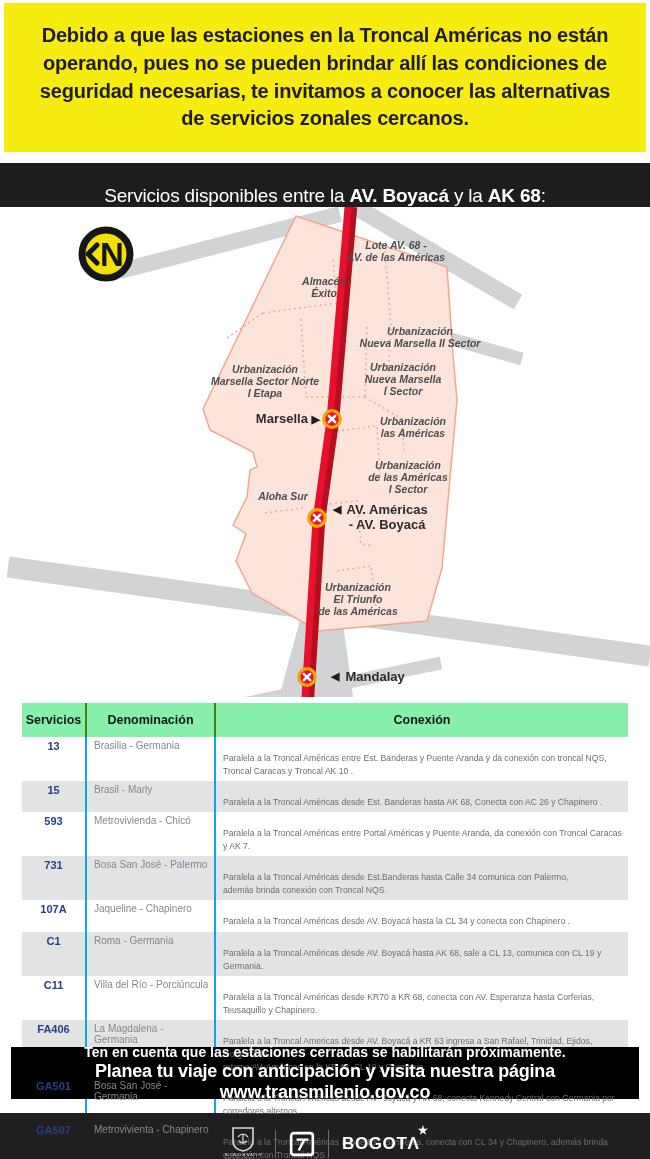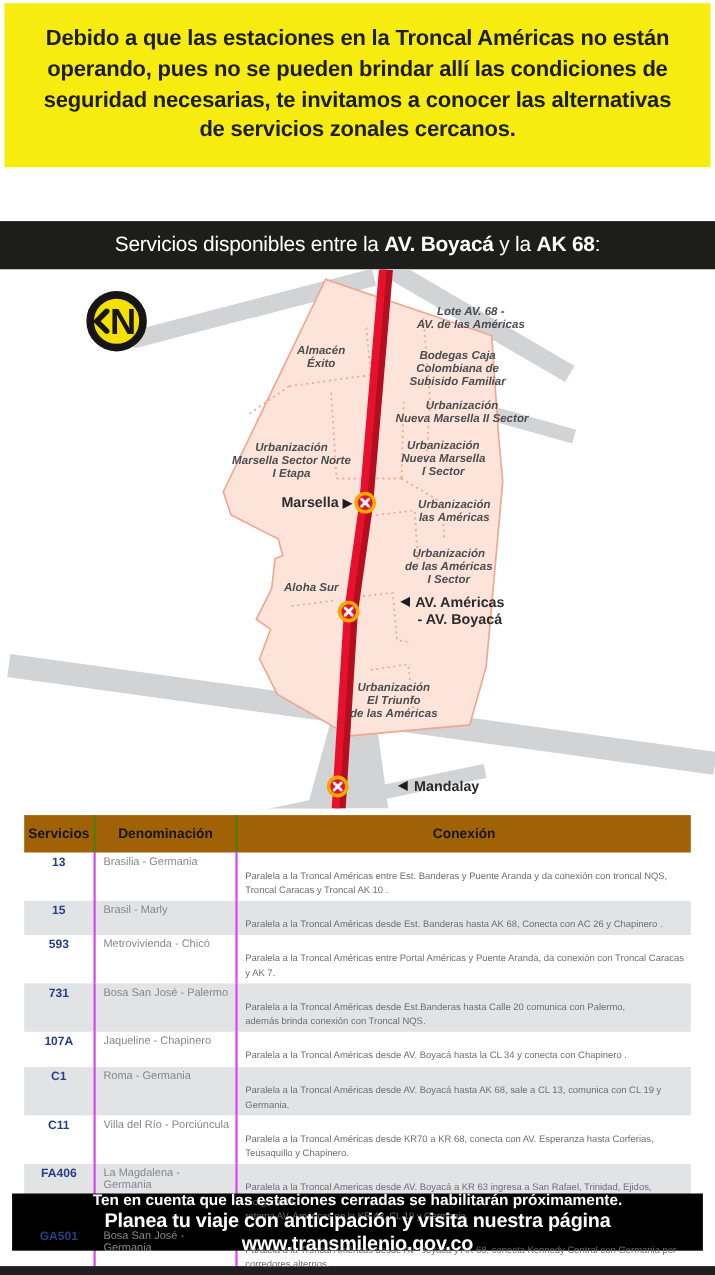--- a/index.html
+++ b/index.html
@@ -7,41 +7,41 @@
 
   
   .banner-wrap { padding:3px 4px 0 4px; }
   .banner { background:#f6ec0f; height:149px; display:flex; align-items:center; justify-content:center; }
   .banner-text { font-size:20px; line-height:1.38; color:#1d1d1b; text-align:center; padding:0 26px; letter-spacing:-0.2px; font-weight:600; }
   .banner-text b { font-weight:800; }
 
   .gap1 { height:11px; }
 
   
-  .services-bar { height:44px; background:#1d1d1b; color:#ffffff; display:flex; align-items:center; justify-content:center; font-size:19px; letter-spacing:-0.2px;margin-top:38px; }
+  .services-bar { height:44px; background:#1d1d1b; color:#ffffff; display:flex; align-items:flex-end; justify-content:center; font-size:19px; letter-spacing:-0.2px; }
   .services-bar b { font-weight:800; }
 
   
   .map { position:relative; height:490px; background:#ffffff; }
   .map svg { position:absolute; left:0; top:0; }
   .area-label { position:absolute; transform:translate(-50%,-50%); font-style:italic; font-weight:bold; font-size:10.5px; line-height:1.14; color:#4d4d4f; white-space:pre-line; text-align:center; }
-  .station-label { position:absolute; font-weight:bold; font-size:13px; line-height:15px; color:#2b2b2d;margin-left:31px; }
+  .station-label { position:absolute; font-weight:bold; font-size:13px; line-height:15px; color:#2b2b2d; }
   .tri { font-size:11px; line-height:15px; color:#1d1d1b; }
   #st-marsella { right:330px; top:204px; text-align:right; white-space:nowrap; }
   #st-avamericas { left:333px; top:295px; display:flex; gap:5px; align-items:flex-start; }
   #st-avamericas .st-text { white-space:pre-line; text-align:center; }
   #st-mandalay { left:331px; top:462px; display:flex; gap:6px; white-space:nowrap; }
 
   
   .table-wrap { padding:6px 0 0 22px; height:328px; box-sizing:border-box; }
   table { border-collapse:collapse; width:606px; table-layout:fixed; }
   col.c1 { width:64px; } col.c2 { width:129px; } col.c3 { width:413px; }
-  th { background:#a16207; color:#161616; font-size:12.5px; font-weight:800; height:32px; }
+  th { background:#86efac; color:#161616; font-size:12.5px; font-weight:800; height:32px; }
   th.sep { border-left:2px solid #4d7c0f; }
-  td.sep { border-left:2px solid #d946ef; }
+  td.sep { border-left:2px solid #0ea5e9; }
   tbody tr:nth-child(even) { background:#e2e3e5; }
   td.service { text-align:center; font-weight:bold; color:#273f85; font-size:11px; padding:3px 2px 2px; vertical-align:top; }
   td.denom { font-size:10px; color:#85878a; padding:3px 4px 2px 7px; vertical-align:top; }
   td.conn { font-size:8.6px; color:#6d6e71; padding:15px 4px 3px 7px; line-height:1.52; white-space:pre-line; vertical-align:top; }
 
   
   .notice { margin:22px 11px 0 11px; height:52px; background:#000000; color:#ffffff; display:flex; flex-direction:column; align-items:center; justify-content:center; text-align:center; gap:1px; }
   .notice-l1 { font-size:14px; font-weight:bold; }
   .notice-l2 { font-size:18px; font-weight:bold; letter-spacing:-0.2px; }
 
@@ -117,27 +117,24 @@
       </g>
     </g>
 
     <g>
       <circle cx="106" cy="47" r="24" fill="#f5e003" stroke="#161616" stroke-width="7"></circle>
       <path d="M97,38 L88,47 L97,56" stroke="#161616" stroke-width="5" fill="none" stroke-linecap="round" stroke-linejoin="round"></path>
       <text x="112" y="59" text-anchor="middle" font-family="Liberation Sans, sans-serif" font-size="33" font-weight="bold" fill="#161616">N</text>
     </g>
   </svg>
 
-  <div class="area-label" style="left:428px; top:45px;">Lote AV. 68 -
+  <div class="area-label" style="left:396px; top:45px;">Lote AV. 68 -
 AV. de las Américas</div>
-  <div class="area-label" style="left:292px; top:81px;">Almacén
+  <div class="area-label" style="left:324px; top:81px;">Almacén
 Éxito</div>
-  <div class="area-label" style="left:416px; top:91px;">Bodegas Caja
-Colombiana de
-Subisido Familiar</div>
   <div class="area-label" style="left:420px; top:131px;">Urbanización
 Nueva Marsella  II Sector</div>
   <div class="area-label" style="left:403px; top:173px;">Urbanización
 Nueva Marsella
 I Sector</div>
   <div class="area-label" style="left:265px; top:175px;">Urbanización
 Marsella Sector Norte
 I Etapa</div>
   <div class="area-label" style="left:413px; top:221px;">Urbanización
 las Américas</div>
@@ -191,21 +188,21 @@
           <td class="conn sep">Paralela a la Troncal Américas desde Est. Banderas hasta AK 68, Conecta con AC 26 y Chapinero .</td>
         </tr>
       <tr>
           <td class="service">593</td>
           <td class="denom sep">Metrovivienda - Chicó</td>
           <td class="conn sep">Paralela a la Troncal Américas entre Portal Américas y Puente Aranda, da conexión con Troncal Caracas y AK 7.</td>
         </tr>
       <tr>
           <td class="service">731</td>
           <td class="denom sep">Bosa San José - Palermo</td>
-          <td class="conn sep">Paralela a la Troncal Américas desde Est.Banderas hasta Calle 20 comunica con Palermo,
+          <td class="conn sep">Paralela a la Troncal Américas desde Est.Banderas hasta Calle 34 comunica con Palermo,
 además brinda conexión con Troncal NQS.</td>
         </tr>
       <tr>
           <td class="service">107A</td>
           <td class="denom sep">Jaqueline - Chapinero</td>
           <td class="conn sep">Paralela a la Troncal Américas desde AV. Boyacá hasta la CL 34 y conecta con Chapinero .</td>
         </tr>
       <tr>
           <td class="service">C1</td>
           <td class="denom sep">Roma - Germania</td>

